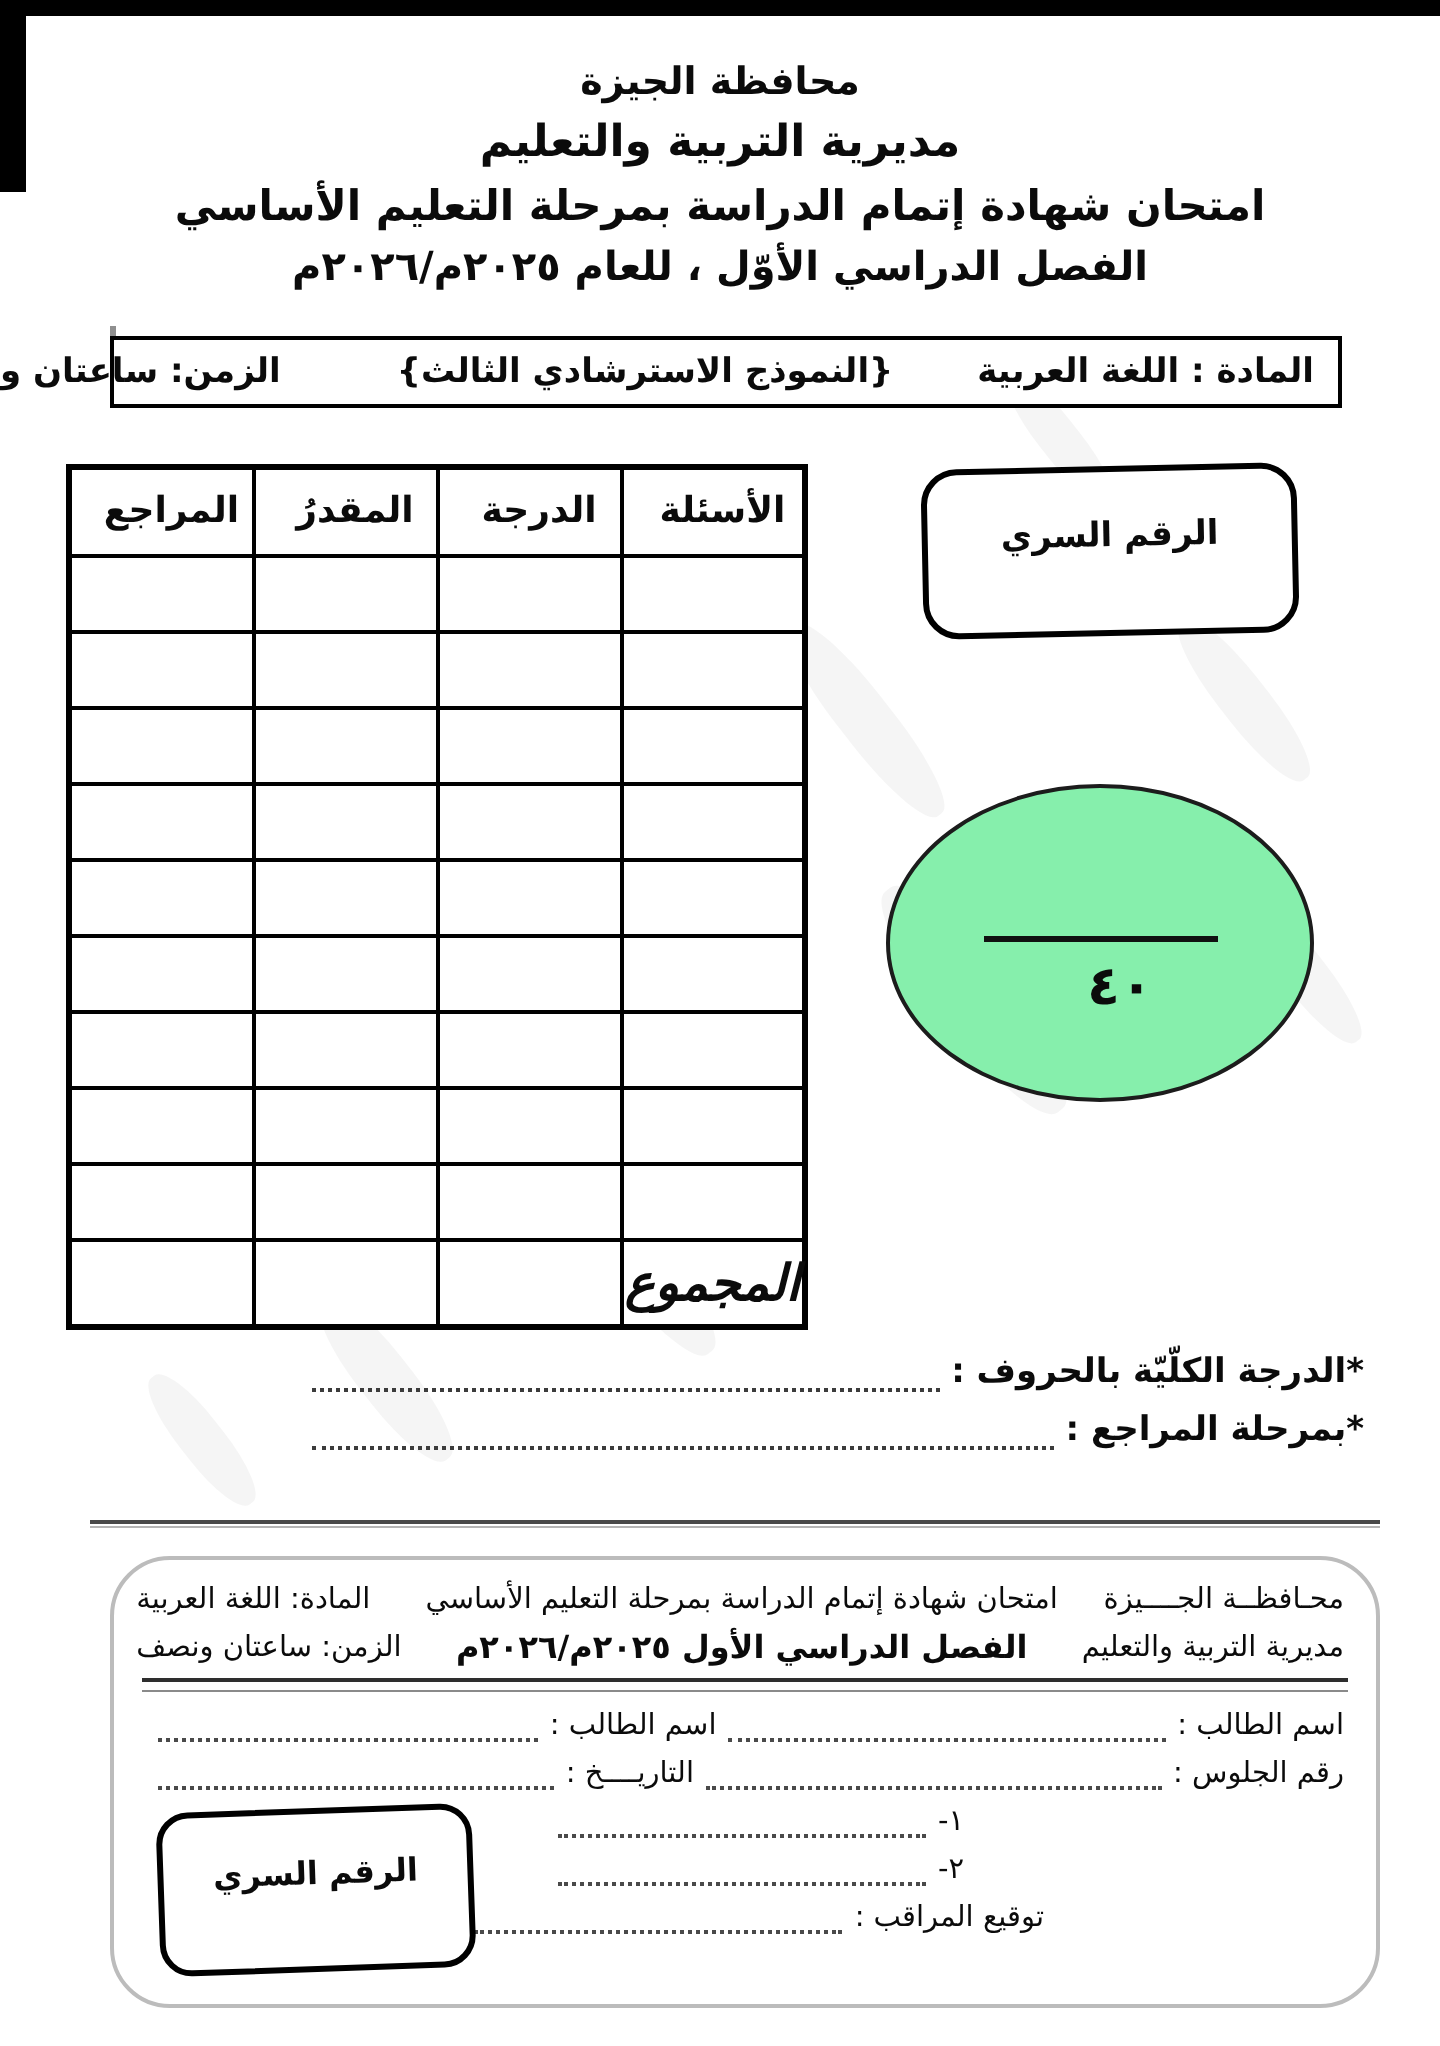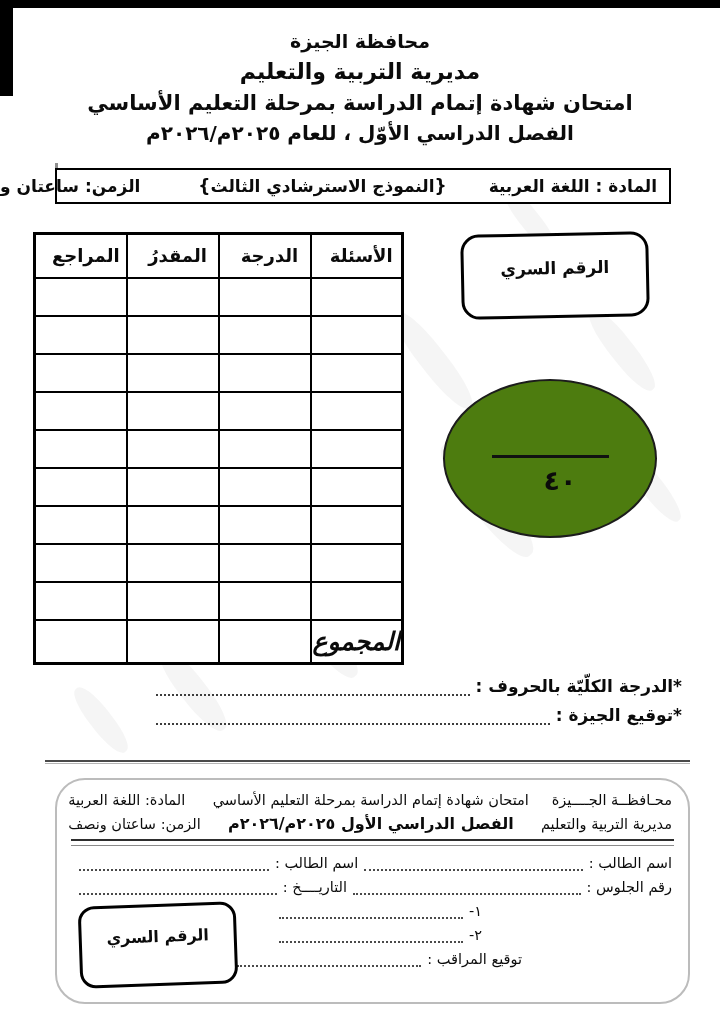--- a/index.html
+++ b/index.html
@@ -38,21 +38,21 @@
   .total-cell{font-size:25px;font-weight:bold;text-align:center;font-style:italic;}
 
   
   .secret-top{
     position:absolute;top:233px;left:461px;width:188px;height:85px;box-sizing:border-box;
     border:3.5px solid #000;border-radius:18px;transform:rotate(-1.2deg);background:#fff;
     display:flex;justify-content:center;align-items:flex-start;padding-top:22px;
     font-weight:bold;font-size:17px;
   }
   
-  .score-circle{position:absolute;top:379px;left:443px;width:210px;height:155px;border:2.5px solid #1c1c1c;border-radius:50%;background:#4d7c0f;}
+  .score-circle{position:absolute;top:392px;left:443px;width:210px;height:155px;border:2.5px solid #1c1c1c;border-radius:50%;background:#86efac;}
   .score-line{position:absolute;top:74px;left:47px;width:117px;height:3px;background:#111;}
   .score-value{position:absolute;top:84px;left:0;width:100%;text-align:center;font-size:27px;font-weight:bold;transform:translateX(10px);}
 
   
   .signoff{position:absolute;top:676px;right:38px;left:150px;font-size:17px;font-weight:bold;}
   .fill-row{display:flex;align-items:flex-end;}
   .signoff .fill-row{margin-bottom:9px;}
   .fill-label{white-space:nowrap;}
   .dots{flex:1 1 auto;border-bottom:2px dotted #3c3c3c;margin:0 6px;height:14px;}
 
@@ -194,21 +194,21 @@
   <div class="score-line"></div>
   <div class="score-value">٤٠</div>
 </div>
 
 <div class="signoff">
   <div class="fill-row">
     <span class="fill-label">*الدرجة الكلّيّة بالحروف :</span>
     <span class="dots"></span>
   </div>
   <div class="fill-row">
-    <span class="fill-label">*توقيع الجيزة :</span>
+    <span class="fill-label">*بمرحلة المراجع :</span>
     <span class="dots"></span>
   </div>
 </div>
 
 <div class="divider"></div>
 
 <div class="slip">
   <div class="slip-header">
     <span class="col-right">محـافظــة الجــــيزة</span>
     <span class="col-center">امتحان شهادة إتمام الدراسة بمرحلة التعليم الأساسي</span>

